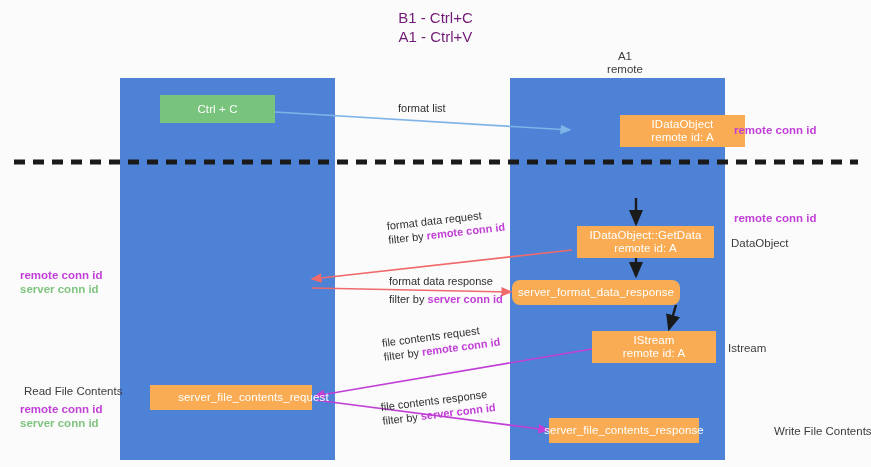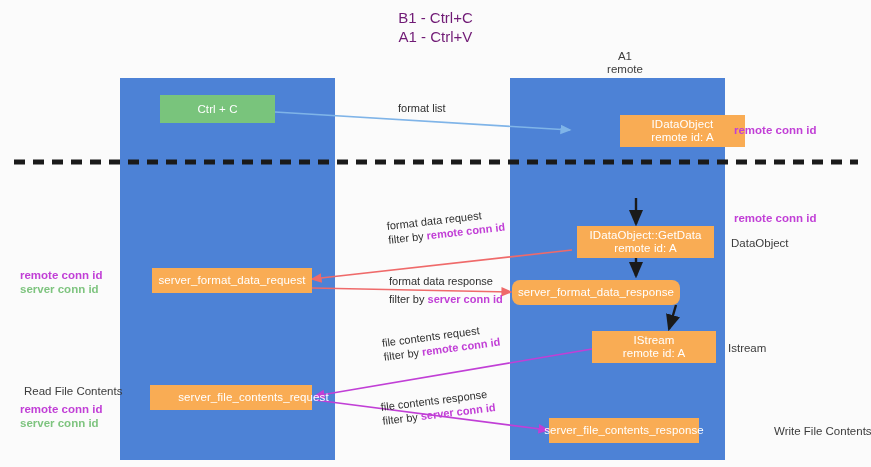--- a/index.html
+++ b/index.html
@@ -140,23 +140,20 @@
     <span>IDataObject</span>
     <span class="sub">remote id: A</span>
   </div>
 
 
   <div class="node orange" style="left:568px; top:226px; width:137px; height:32px;margin-left:9px;">
     <span>IDataObject::GetData</span>
     <span class="sub">remote id: A</span>
   </div>
 
-  <div class="node orange" style="left:152px; top:268px; width:160px; height:25px;">
-    <span>server_format_data_request</span>
-  </div>
 
   <div class="node orange" style="left:512px; top:280px; width:168px; height:25px;border-radius:8px;">
     <span>server_format_data_response</span>
   </div>
 
   <div class="node orange" style="left:592px; top:331px; width:124px; height:32px;">
     <span>IStream</span>
     <span class="sub">remote id: A</span>
   </div>
 

